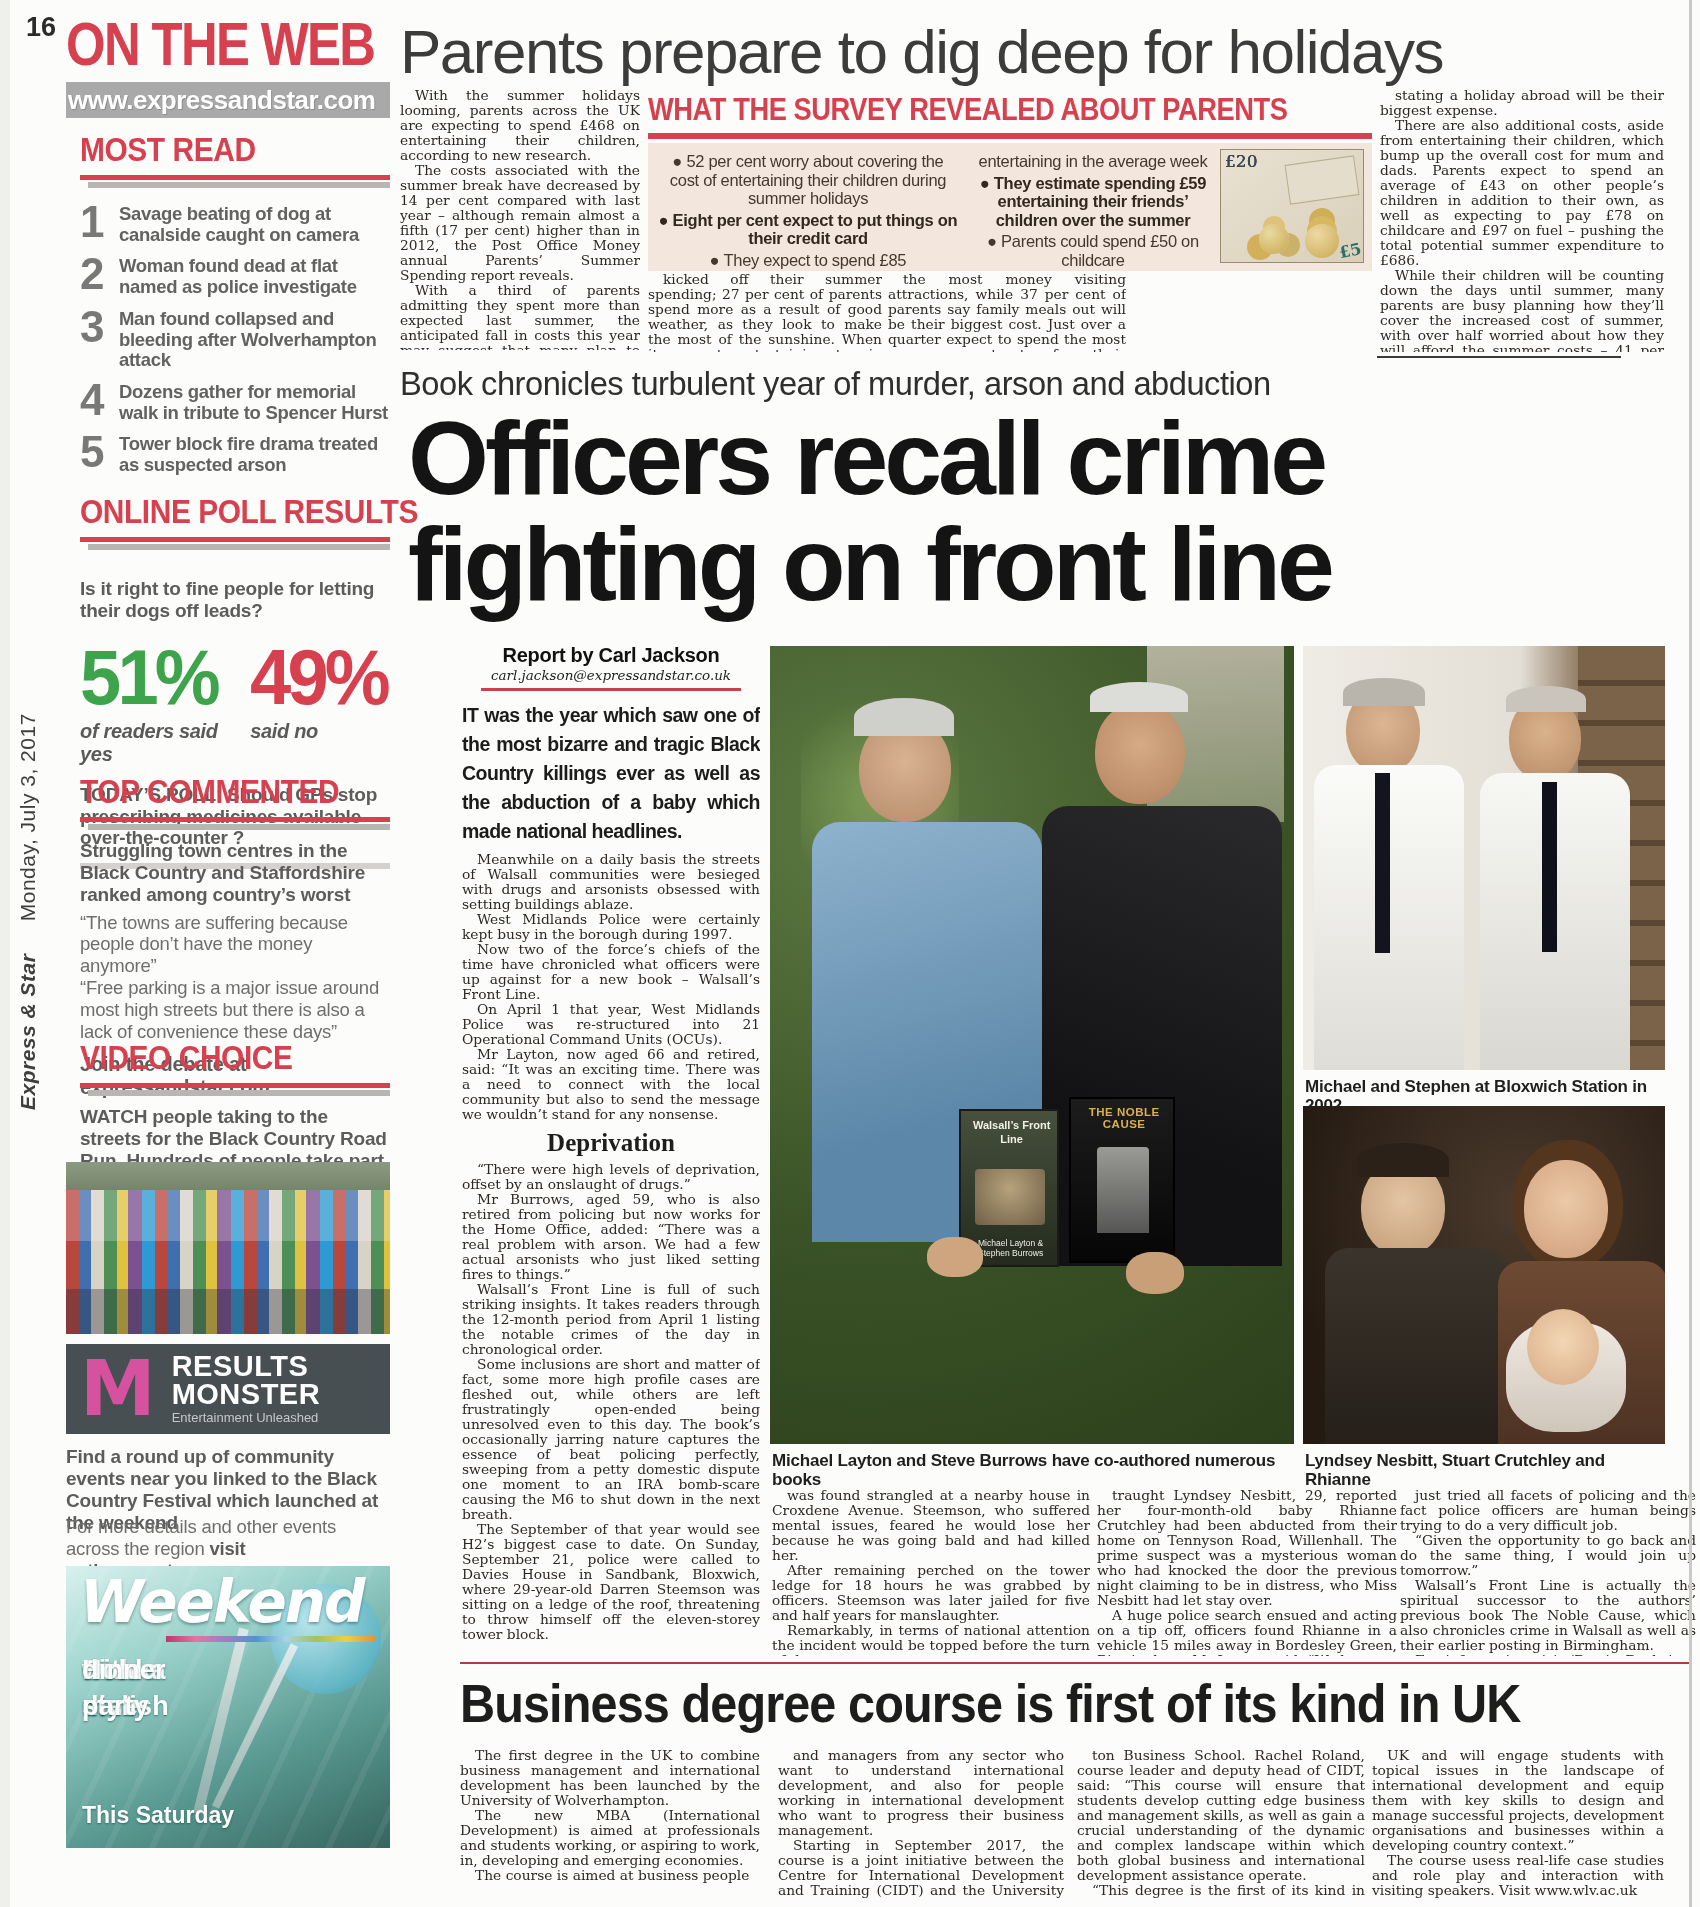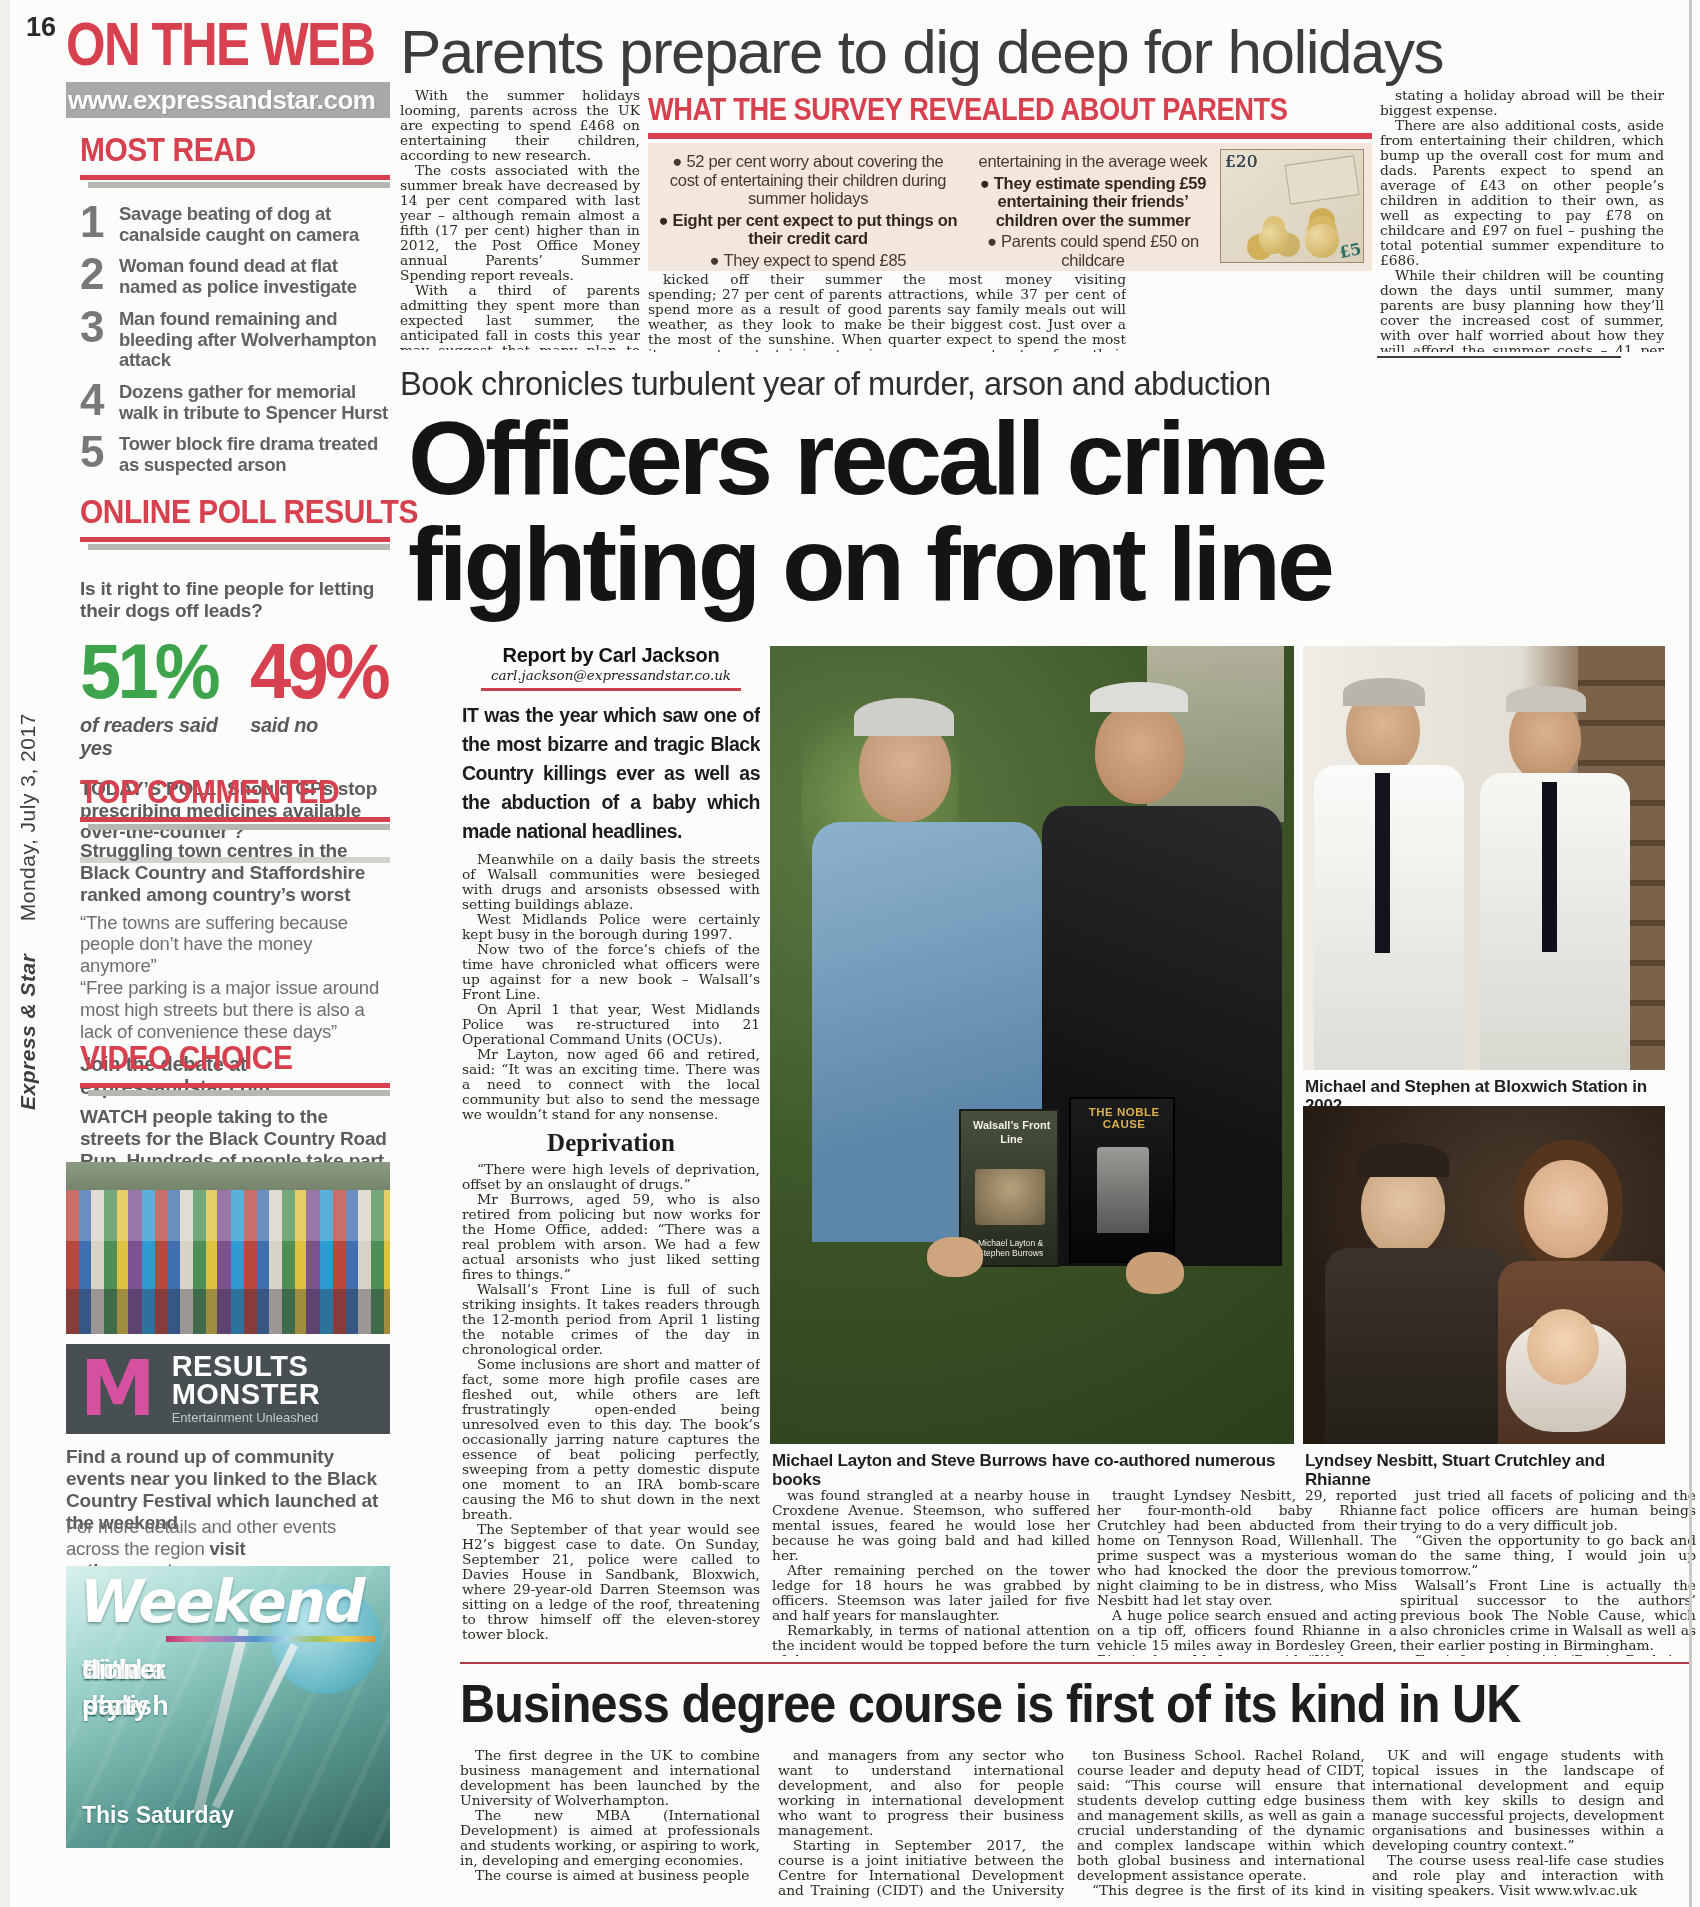--- a/index.html
+++ b/index.html
@@ -69,39 +69,39 @@
       <div class="mr-item">
         <span class="mr-num">1</span>
         <span class="mr-text">Savage beating of dog at canalside caught on camera</span>
       </div>
       <div class="mr-item">
         <span class="mr-num">2</span>
         <span class="mr-text">Woman found dead at flat named as police investigate</span>
       </div>
       <div class="mr-item">
         <span class="mr-num">3</span>
-        <span class="mr-text">Man found remaining and bleeding after Wolverhampton attack</span>
+        <span class="mr-text">Man found collapsed and bleeding after Wolverhampton attack</span>
       </div>
       <div class="mr-item">
         <span class="mr-num">4</span>
         <span class="mr-text">Dozens gather for memorial walk in tribute to Spencer Hurst</span>
       </div>
       <div class="mr-item">
         <span class="mr-num">5</span>
         <span class="mr-text">Tower block fire drama treated as suspected arson</span>
       </div>
     </div>
   </div>
 
   <div class="abs" style="left:80px;top:492px;width:310px">
     <div class="sec-title">ONLINE POLL RESULTS</div>
     <div class="rule" style="margin-top:6px"></div>
     <div class="rule2"></div>
     <div class="gb" style="margin-top:28px">Is it right to fine people for letting their dogs off leads?</div>
-    <div style="display:flex;gap:26px;margin-top:10px">
+    <div style="display:flex;gap:26px;margin-top:16px">
       <div>
         <div class="pct" style="color:#3ea44c">51%</div>
         <div class="pct-lab">of readers said yes</div>
       </div>
       <div>
         <div class="pct" style="color:#d7404e">49%</div>
         <div class="pct-lab">said no</div>
       </div>
     </div>
     <div class="gb" style="margin-top:18px">TODAY’S POLL: Should GPs stop prescribing medicines available over-the-counter ?</div>

